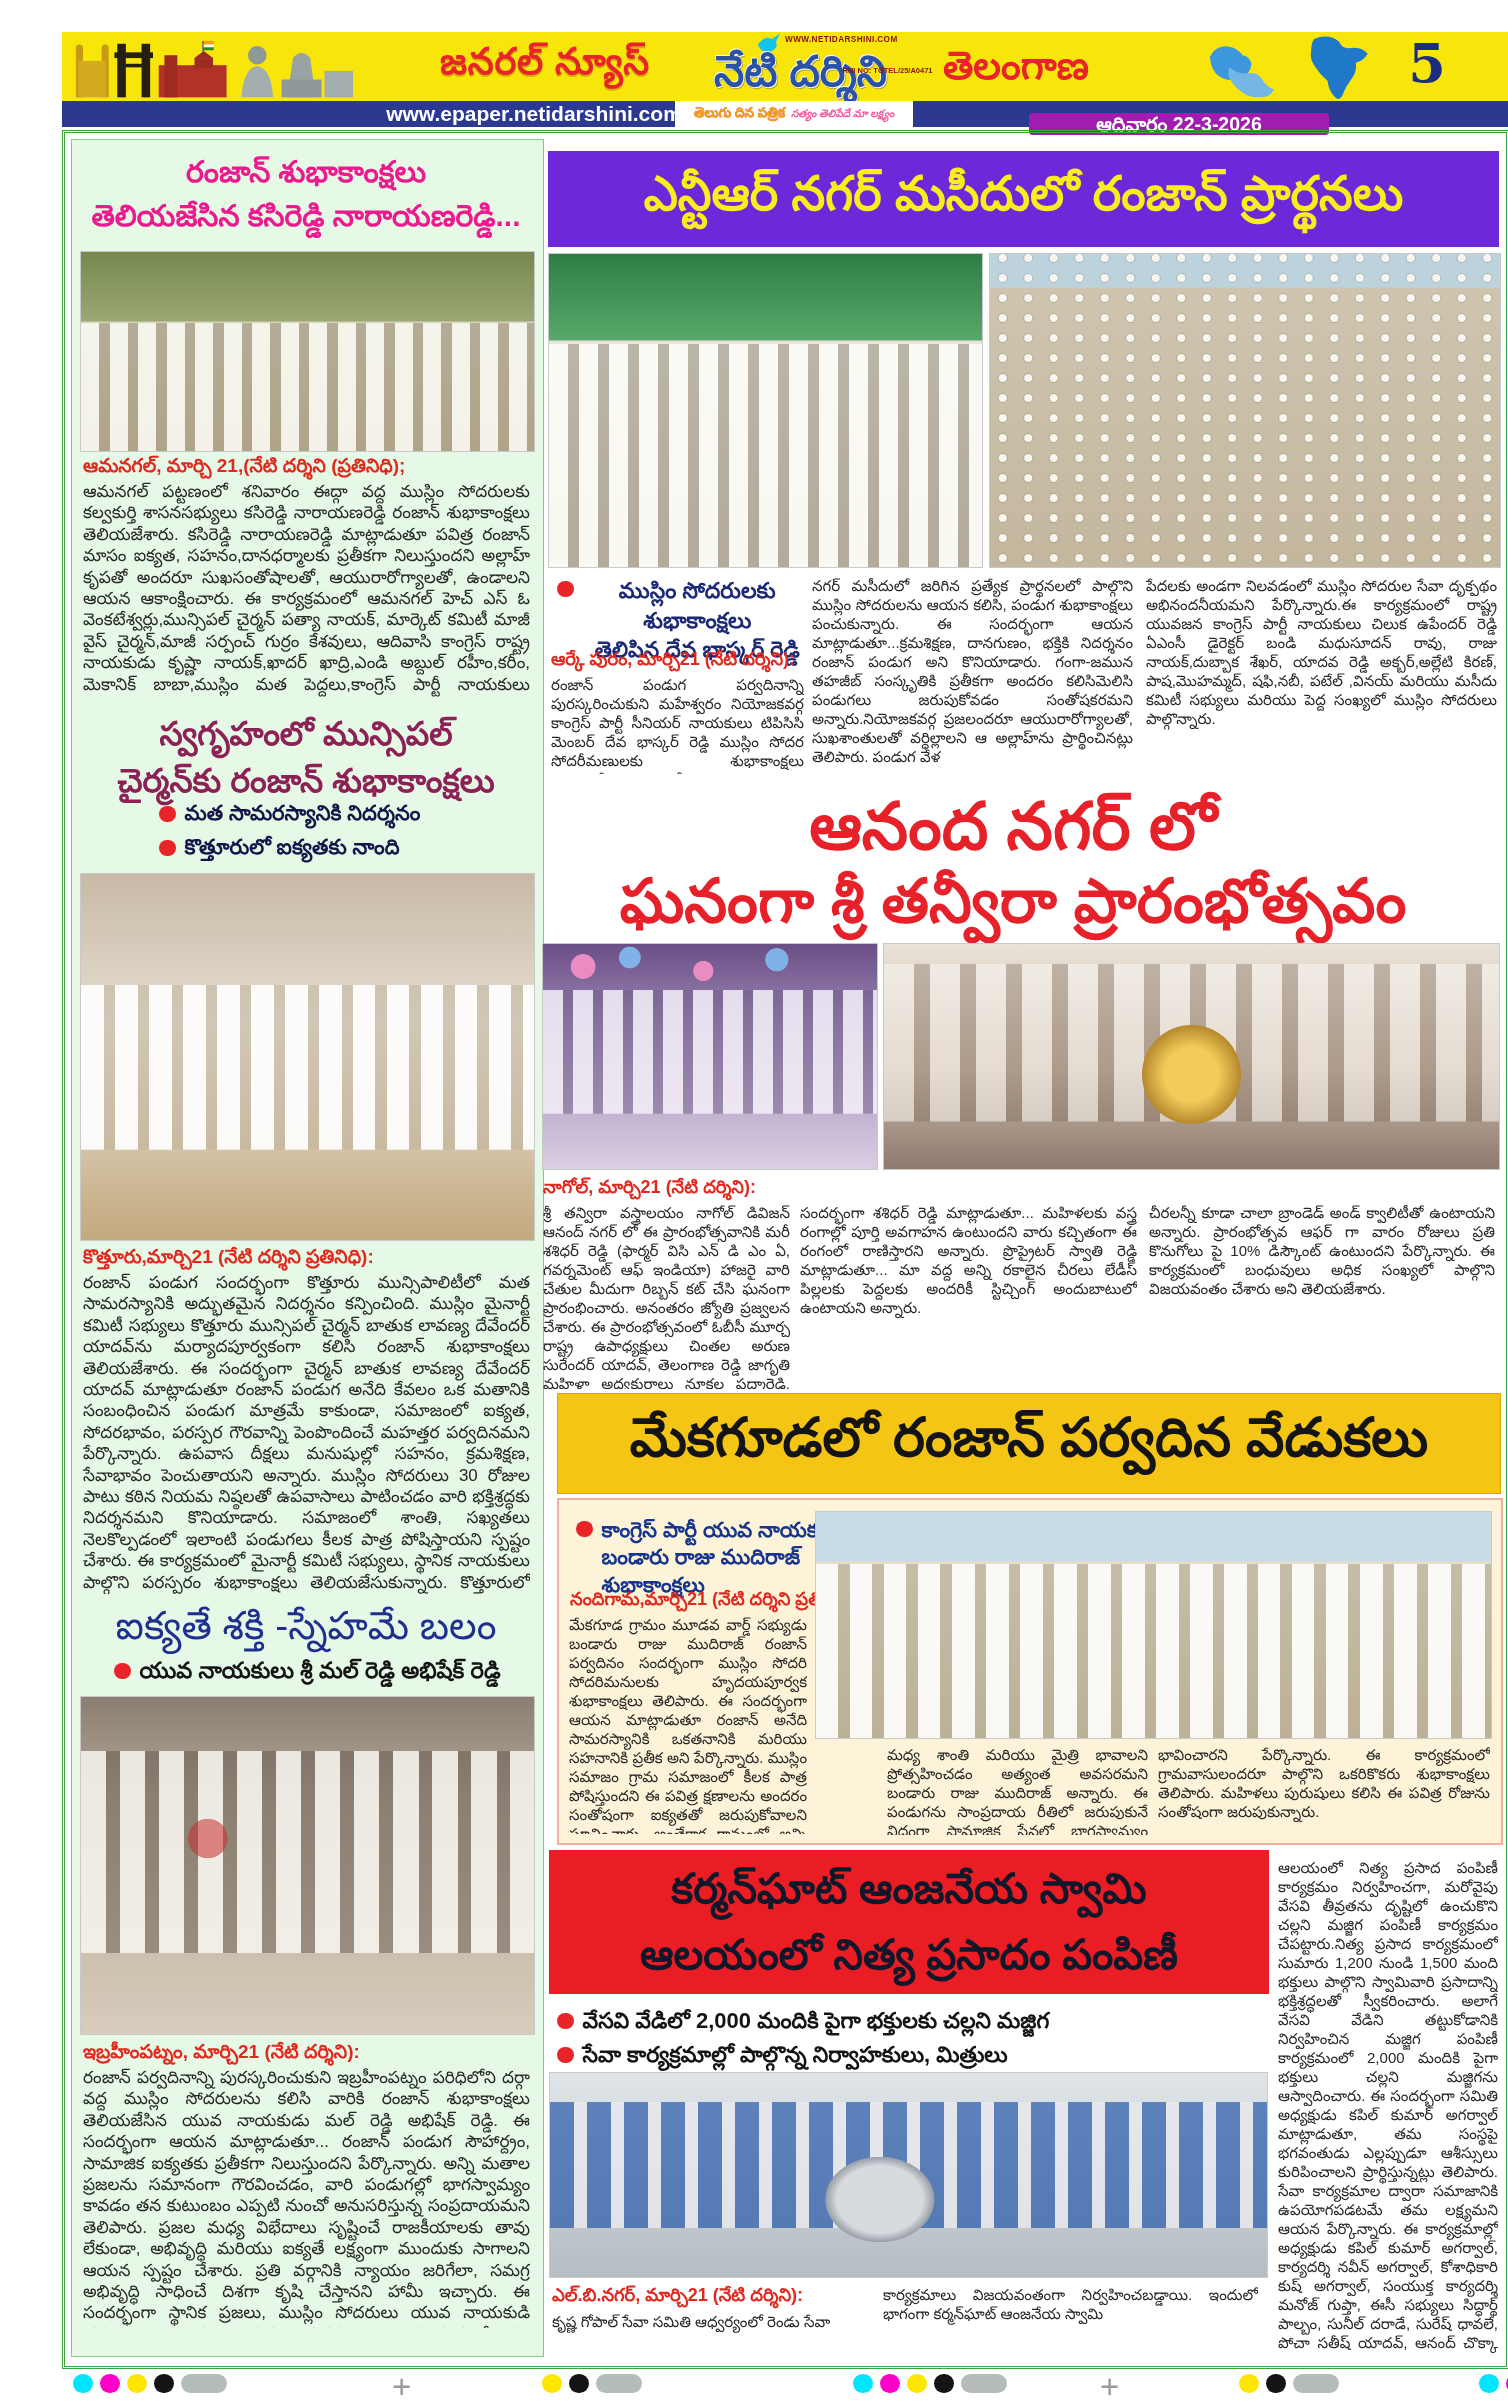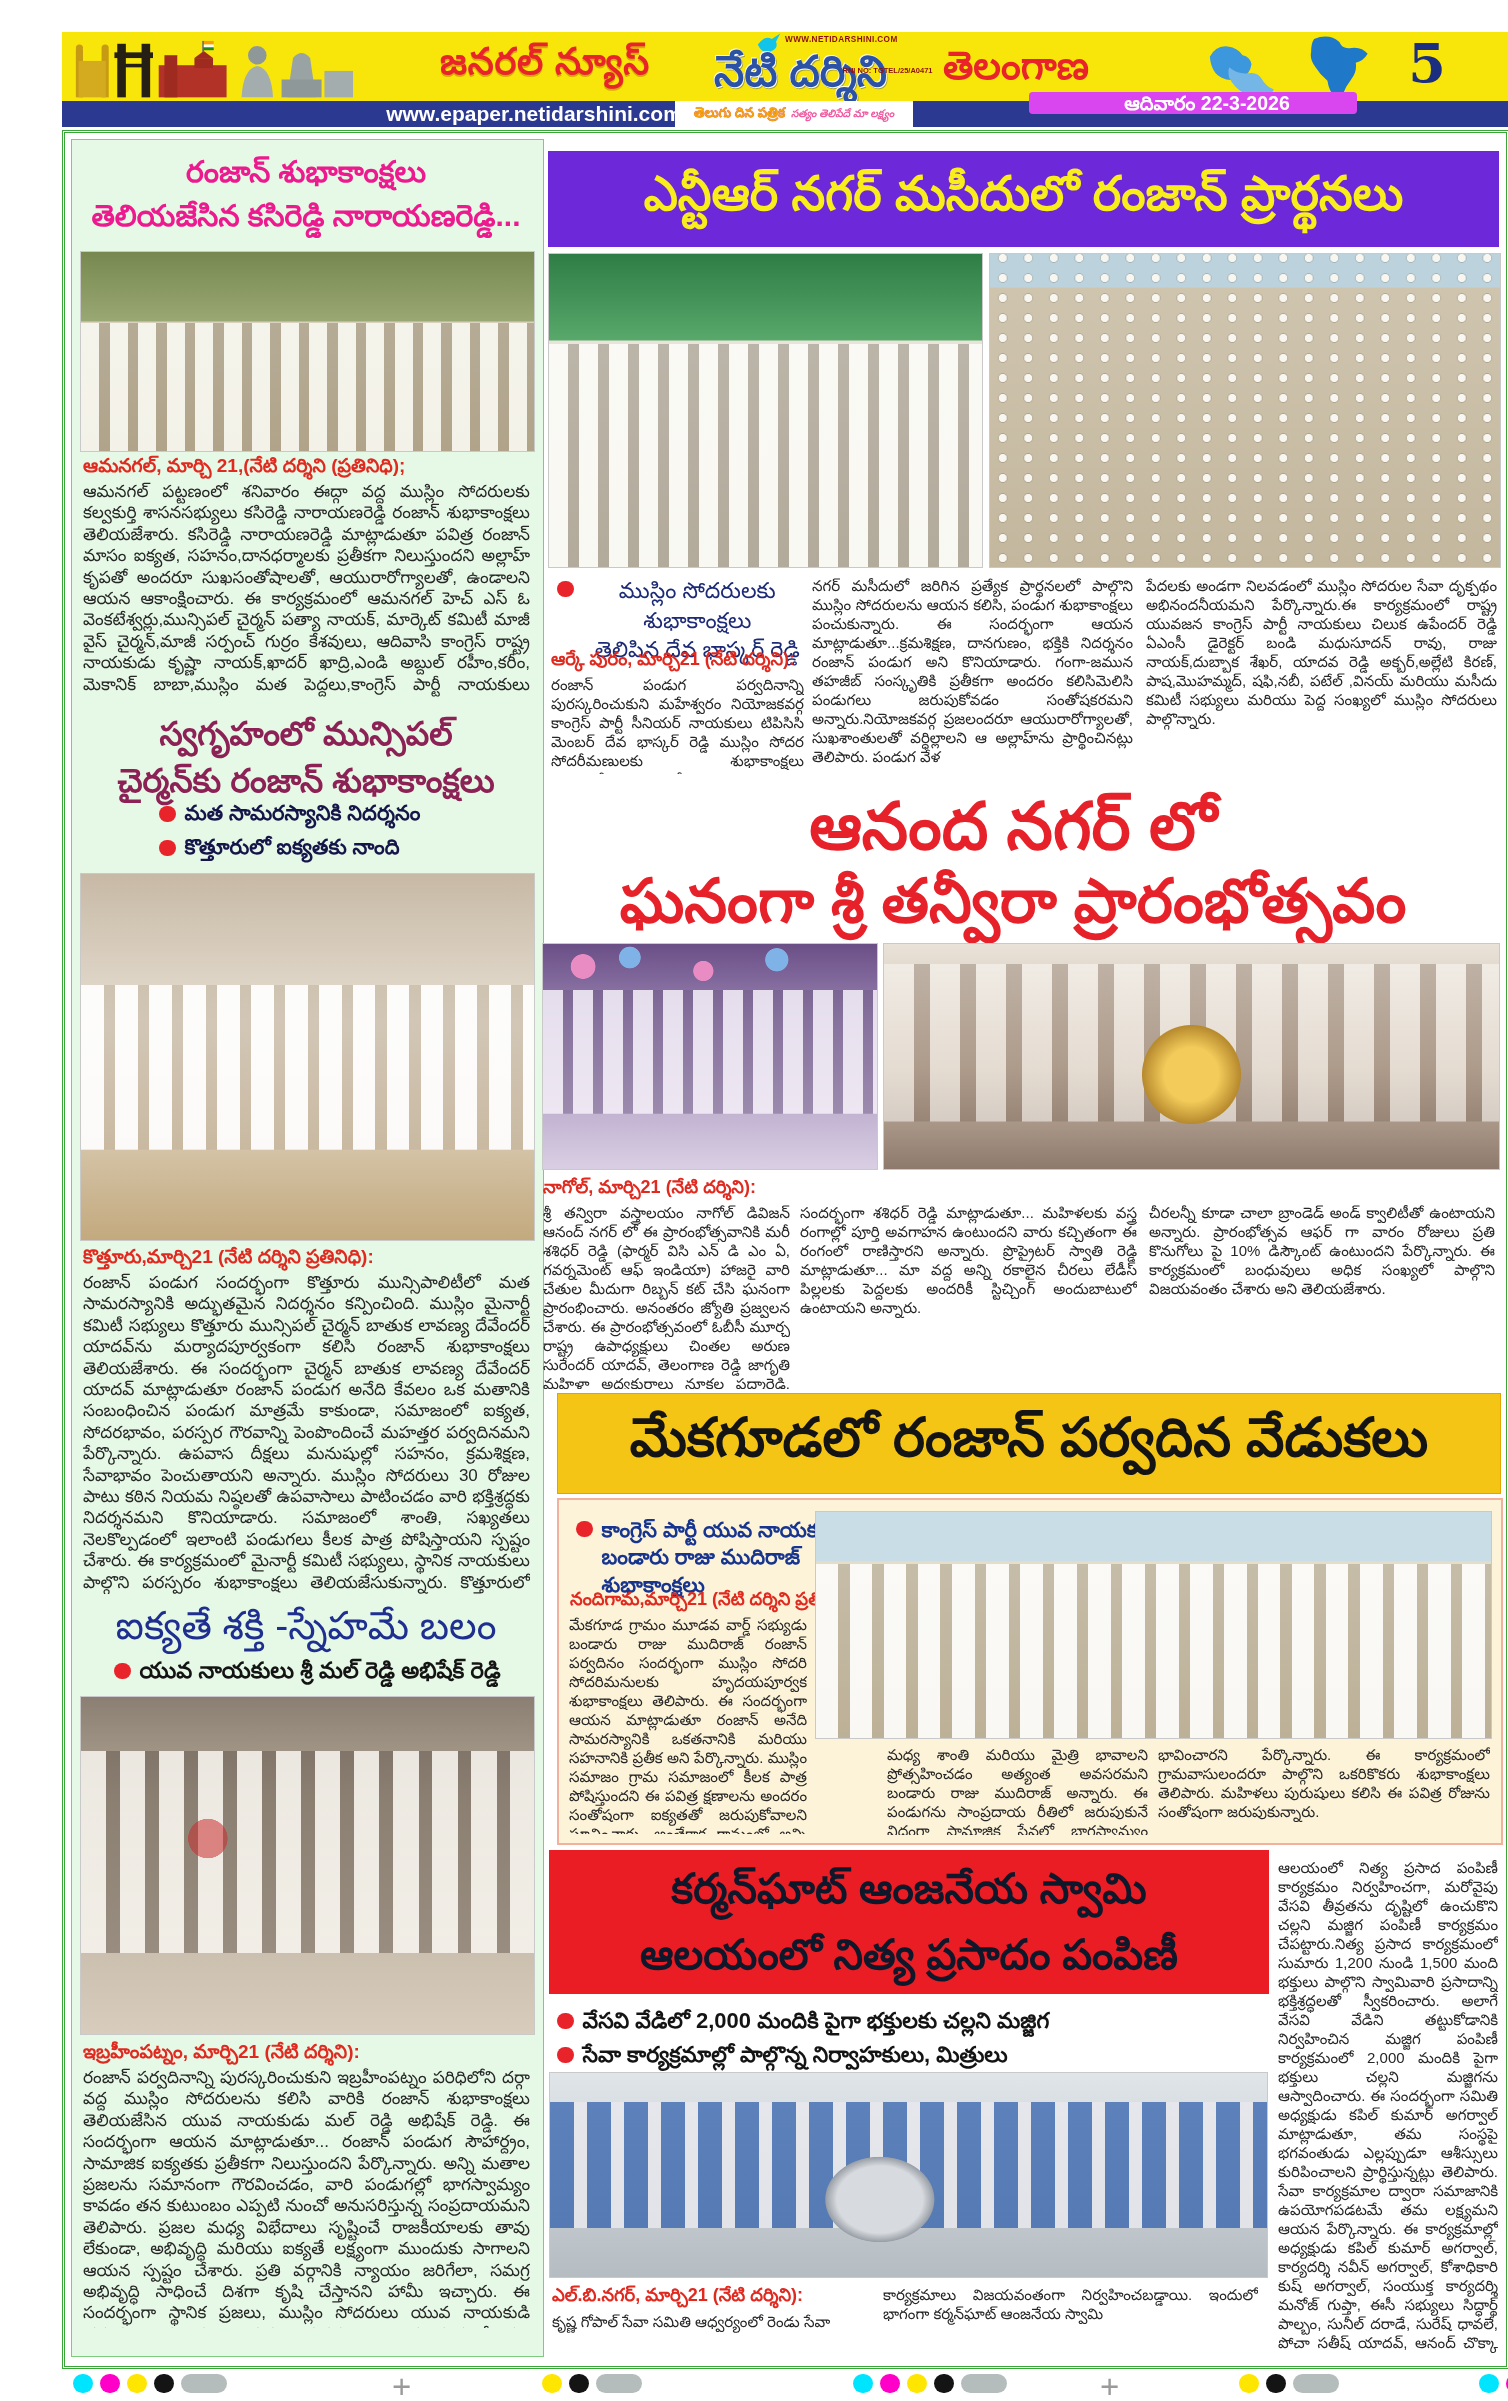--- a/index.html
+++ b/index.html
@@ -20,22 +20,22 @@
   .edition{left:881px;top:12px;width:352px;text-align:left;font-size:39px;font-weight:800;color:#e8232a;}
   .maps{left:1140px;top:1.5px;width:172px;height:67px;}
   .page-num{left:1320px;top:0px;width:90px;text-align:center;font-size:54px;font-weight:800;
             color:#1b2e7f;font-family:"DejaVu Serif",serif;}
   .blue-bar{left:30px;top:101px;width:1449px;height:26px;background:#2b3990;}
   .site-url{left:217px;top:102px;width:570px;text-align:center;font-size:21px;font-weight:700;color:#ffffff;}
   .white-patch{left:643px;top:101px;width:238px;height:26px;background:#ffffff;display:flex;
                align-items:center;justify-content:center;gap:6px;}
   .tag-type{font-size:13.5px;font-weight:800;color:#f5a40f;text-shadow:0 0 0.7px #c23;white-space:nowrap;}
   .tag-motto{font-size:10.5px;font-weight:700;color:#ef5ba1;font-style:italic;white-space:nowrap;}
-  .date-box{left:997px;top:92px;width:300px;height:22px;background:#d946ef;border-radius:3.7px;
-            text-align:center;font-size:19.5px;font-weight:800;color:#fff;line-height:22px;padding-left:28px;}
+  .date-box{left:997px;top:113px;width:300px;height:22px;background:#a21caf;border-radius:3.7px;
+            text-align:center;font-size:19.5px;font-weight:800;color:#fff;line-height:22px;}
 
   
   .frame{left:30px;top:130px;width:1441px;height:2233px;border:3.7px double #3aa63a;}
   .left-col{left:39px;top:139px;width:471px;height:2216px;background:#e6f8e6;border:1.5px solid #7ccc7c;}
 
   
   .dateline{font-weight:800;color:#e02a20;}
   .body-text{color:#262626;text-align:justify;overflow:hidden;}
   .lc-dateline{font-size:19px;}
   .lc-body{font-size:17px;line-height:21.4px;}
@@ -95,21 +95,21 @@
   .ph-eidgah{background:
     repeating-linear-gradient(90deg,rgba(252,252,250,.92) 0 22.5px,rgba(150,140,120,.4) 22.5px 34px) 0 52px/100% 100% no-repeat,
     linear-gradient(180deg,#c9dde6 0 49px,#e6ddc9 50px,#d6c9ab 100%);}
   .ph-pot{background:
     radial-gradient(ellipse 69px 54px at 46% 62%,#d7dade 0 43px,#9aa0a8 54px,transparent 55px),
     repeating-linear-gradient(90deg,rgba(40,90,170,.7) 0 24px,rgba(232,232,237,.85) 24px 37px) 0 38%/100% 62% no-repeat,
     linear-gradient(180deg,#dfe5e8 0,#cfd5d8 40%,#b5bcc2 100%);}
 
   
   .ntr-bullet{left:525px;top:576px;width:255px;}
-  .ntr-bullet .txt{font-size:22px;line-height:1.35;font-weight:400;color:#1d2a76;text-align:center;}
+  .ntr-bullet .txt{font-size:22px;line-height:1.35;font-weight:700;color:#1d2a76;text-align:center;}
   .lc-bullet-txt{font-size:21px;font-weight:800;color:#15154a;}
   .a3-bullet-txt{font-size:22.5px;font-weight:800;color:#141414;}
   .mek-bullet .txt{font-size:21px;line-height:1.3;font-weight:800;color:#17358f;}
   .karm-bullet .txt{font-size:22px;font-weight:800;color:#141414;white-space:nowrap;}
 
   
   .reg{top:2372px;height:22.5px;display:flex;align-items:center;gap:7.5px;}
   .rdot{width:19.5px;height:19.5px;border-radius:50%;}
   .rpill{width:46px;height:19.5px;border-radius:9.7px;background:#b5bcbc;}
   .cyan{background:#00e5ff;} .magenta{background:#ff00c8;} .yellowd{background:#ffe600;} .blackd{background:#141414;}

